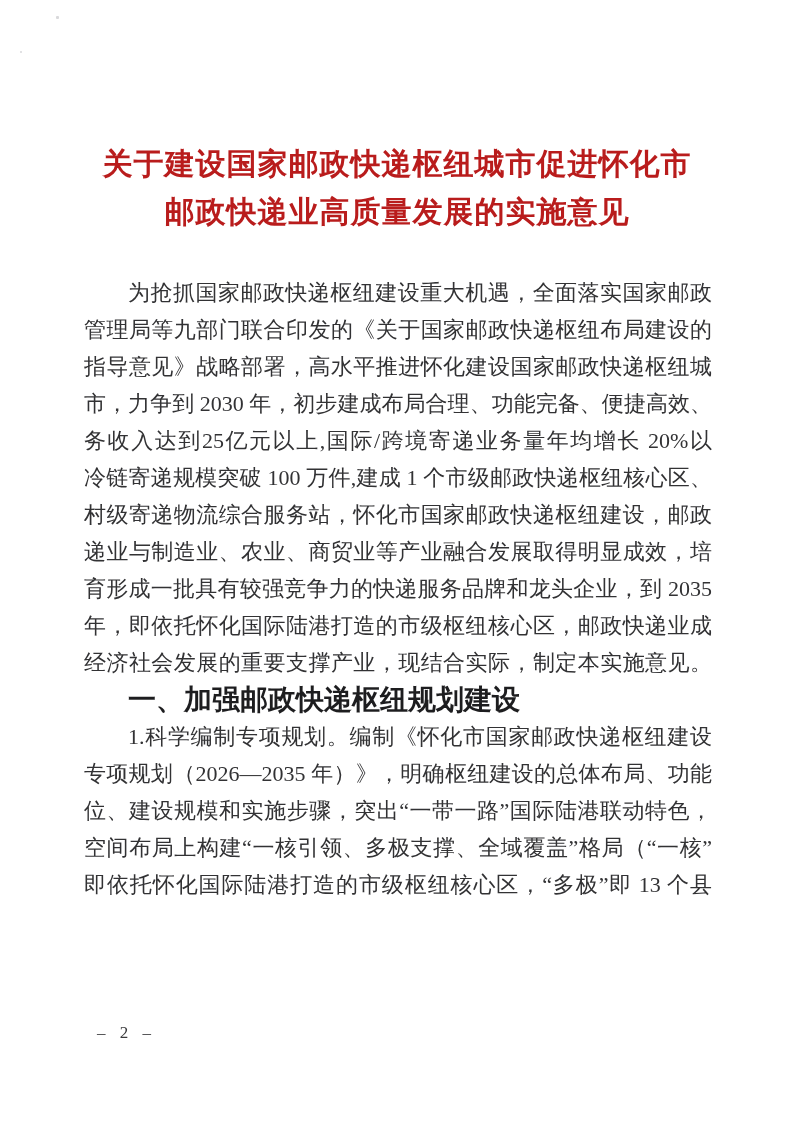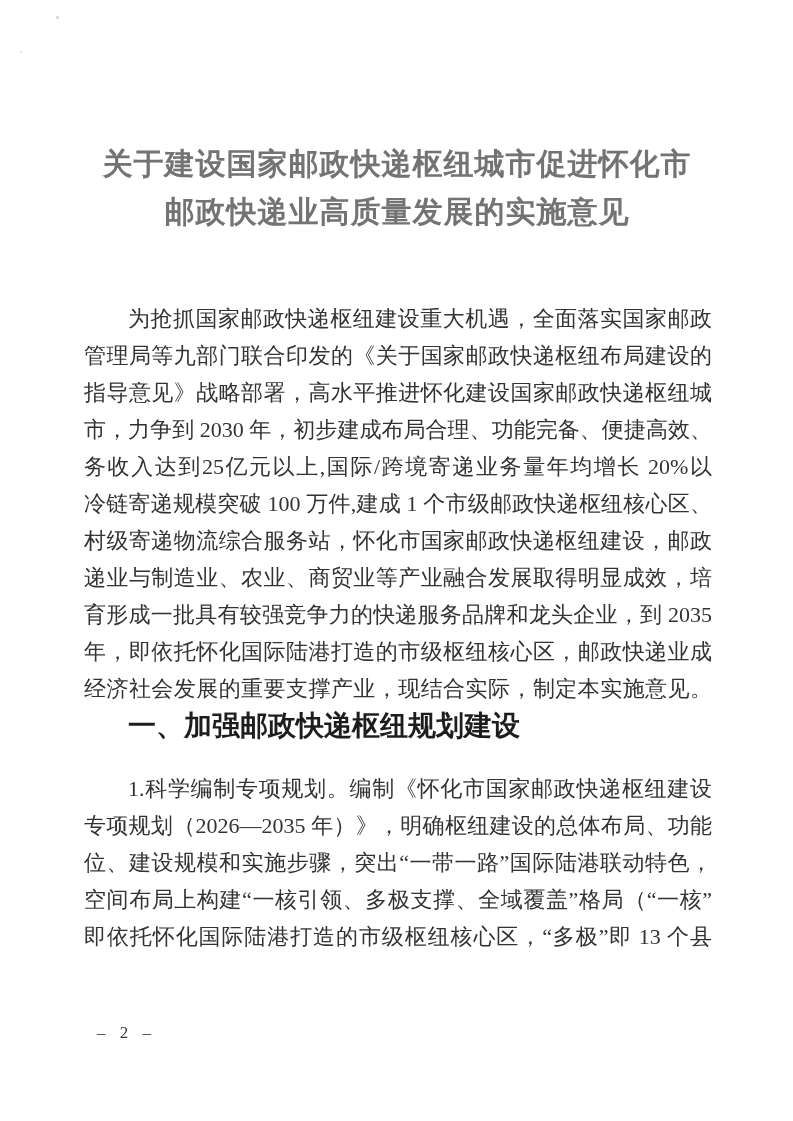--- a/index.html
+++ b/index.html
@@ -25,40 +25,40 @@
   .title-block {
     position: absolute;
     top: 140px;
     left: 82px;
     width: 630px;
     text-align: center;
     font-weight: 700;
     font-size: 30px;
     line-height: 48px;
     letter-spacing: 1px;
-    color: #737373;
+    color: #b91c1c;
     font-family: "Liberation Serif", "DejaVu Serif", serif;
   }
 
   .content {
     position: absolute;
     top: 274px;
     left: 84px;
     width: 628px;
     font-size: 22px;
     color: #323234;
   }
   .bline {
     height: 37px;
     line-height: 37px;
     text-align: justify;
     text-align-last: justify;
     overflow: hidden;
   }
-  .bline.indent { text-indent: 44px; margin-top: 26px; }
+  .bline.indent { text-indent: 44px; }
   .heading {
     height: 37px;
     line-height: 37px;
     text-indent: 44px;
     font-weight: 700;
     font-size: 28px;
     color: #1d1d1f;
     font-family: "DejaVu Sans", "Liberation Sans", sans-serif;
     text-align: left;
     text-align-last: left;

